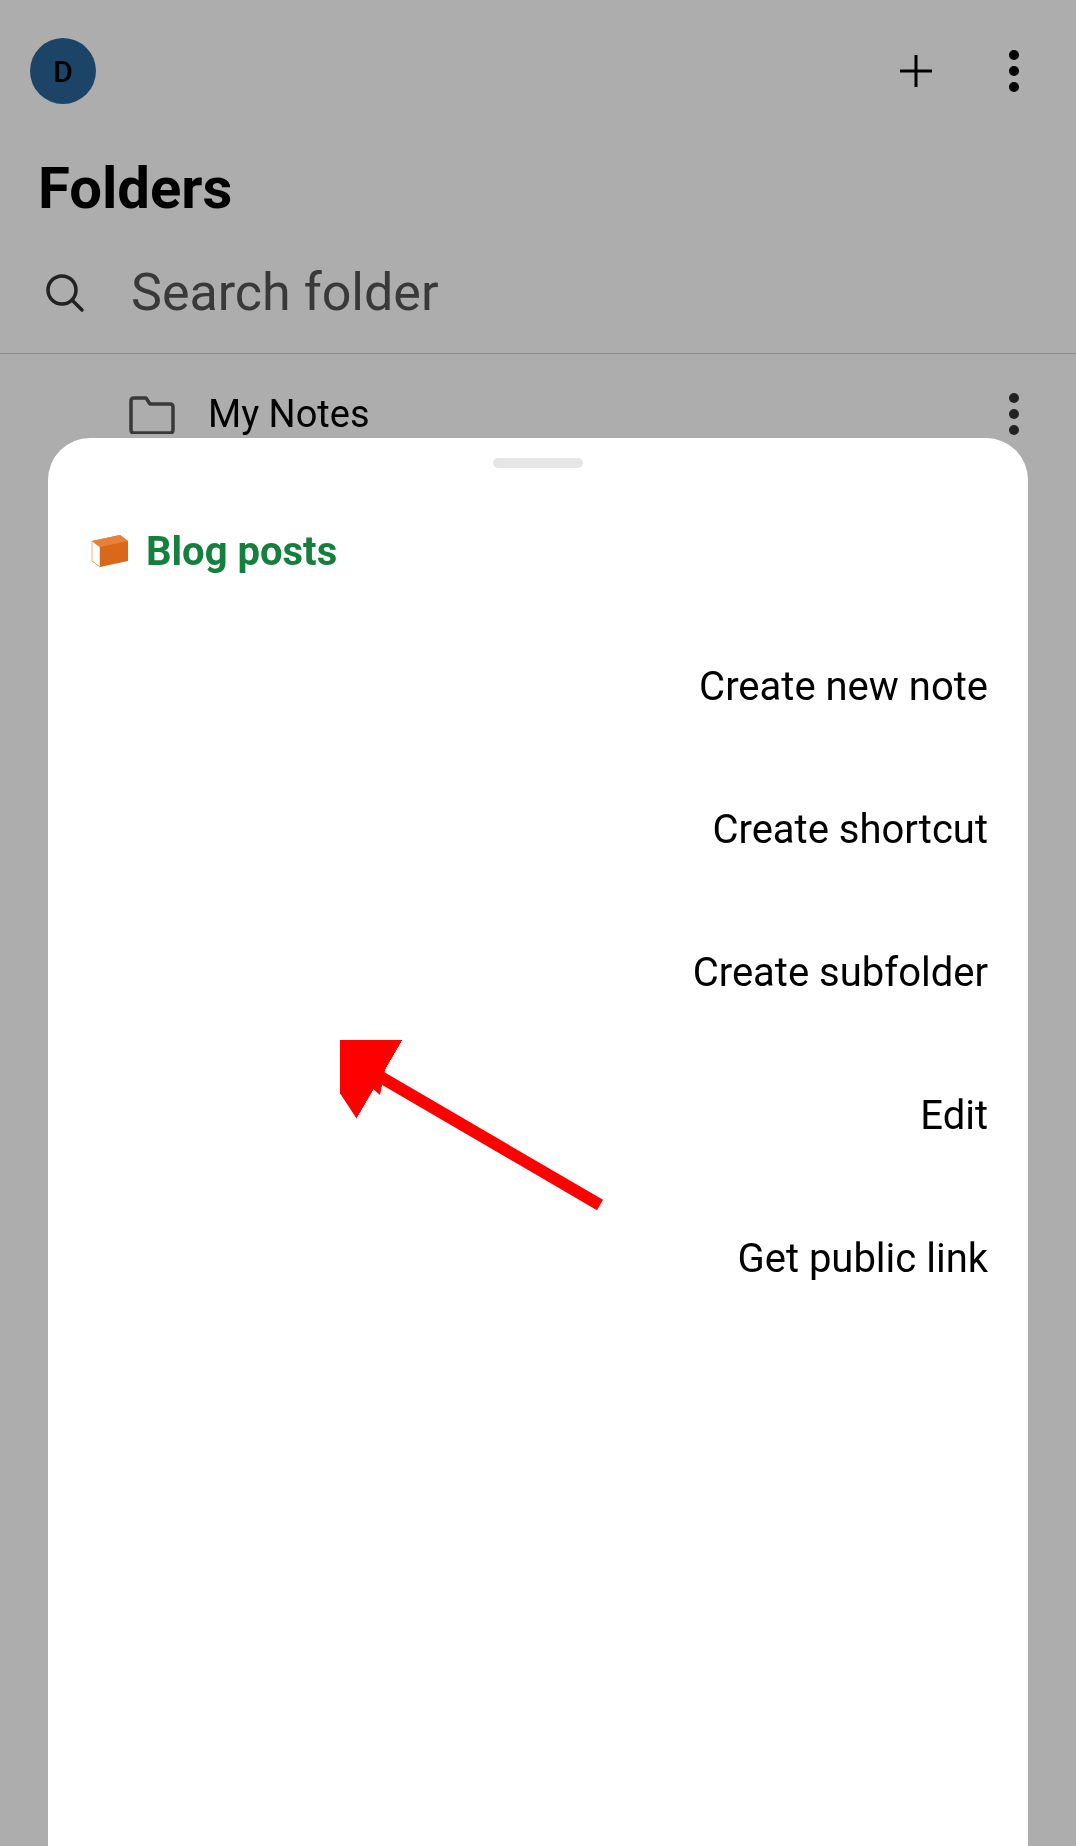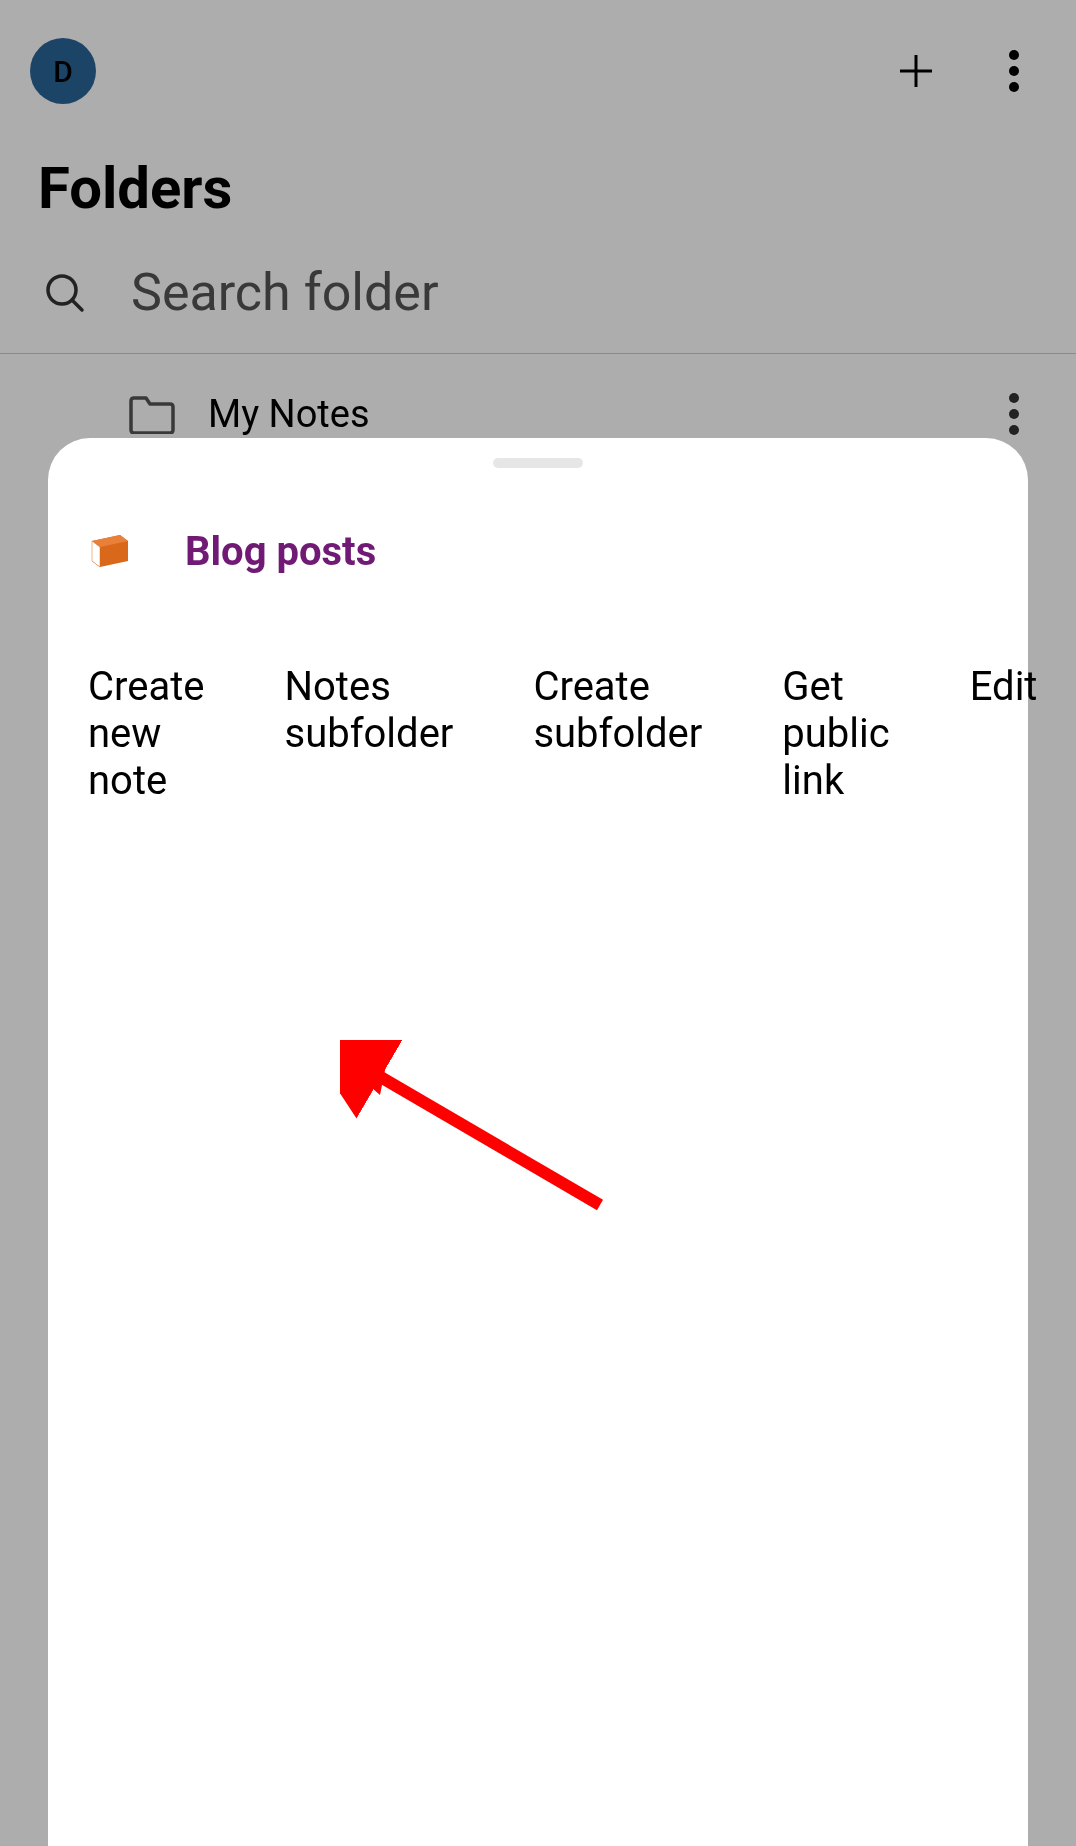--- a/index.html
+++ b/index.html
@@ -106,26 +106,26 @@
     }
     .sheet-header {
       display: flex;
       align-items: center;
       gap: 16px;
       padding: 20px 40px 40px 40px;
     }
     .sheet-title {
       font-size: 40px;
       font-weight: 700;
-      color: #701a75;
-      margin-left: 39px;
+      color: #15803d;
     }
     .menu-list {
       display: flex;
-      flex-direction: row;
+      flex-direction: column;
+      align-items: flex-end;
     }
     .menu-item {
       padding: 48px 40px;
       font-size: 40px;
       color: #000;
       cursor: pointer;
     }
     .arrow-annotation {
       position: absolute;
       top: 1040px;
@@ -196,30 +196,30 @@
       <path d="M 4 6 L 32 0 L 40 6 L 12 12 Z" fill="#e8803a"></path>
       <path d="M 4 6 L 12 12 L 12 32 L 4 26 Z" fill="#fff" stroke="#d9681a" stroke-width="0.5"></path>
     </svg>
     <span class="sheet-title">Blog posts</span>
   </div>
   <div class="menu-list">
     <div class="menu-item">
       <span>Create new note</span>
     </div>
     <div class="menu-item">
-      <span>Notes subfolder</span>
+      <span>Create shortcut</span>
     </div>
     <div class="menu-item">
       <span>Create subfolder</span>
     </div>
     <div class="menu-item">
+      <span>Edit</span>
+    </div>
+    <div class="menu-item">
       <span>Get public link</span>
-    </div>
-    <div class="menu-item">
-      <span>Edit</span>
     </div>
   </div>
 </div>
 
 <svg class="arrow-annotation" width="300" height="200" viewBox="0 0 300 200">
   <defs>
     <marker id="arrowhead" markerWidth="8" markerHeight="8" refX="2" refY="4" orient="auto">
       <polygon points="0 0, 8 4, 0 8" fill="#ff0000"></polygon>
     </marker>
   </defs>

